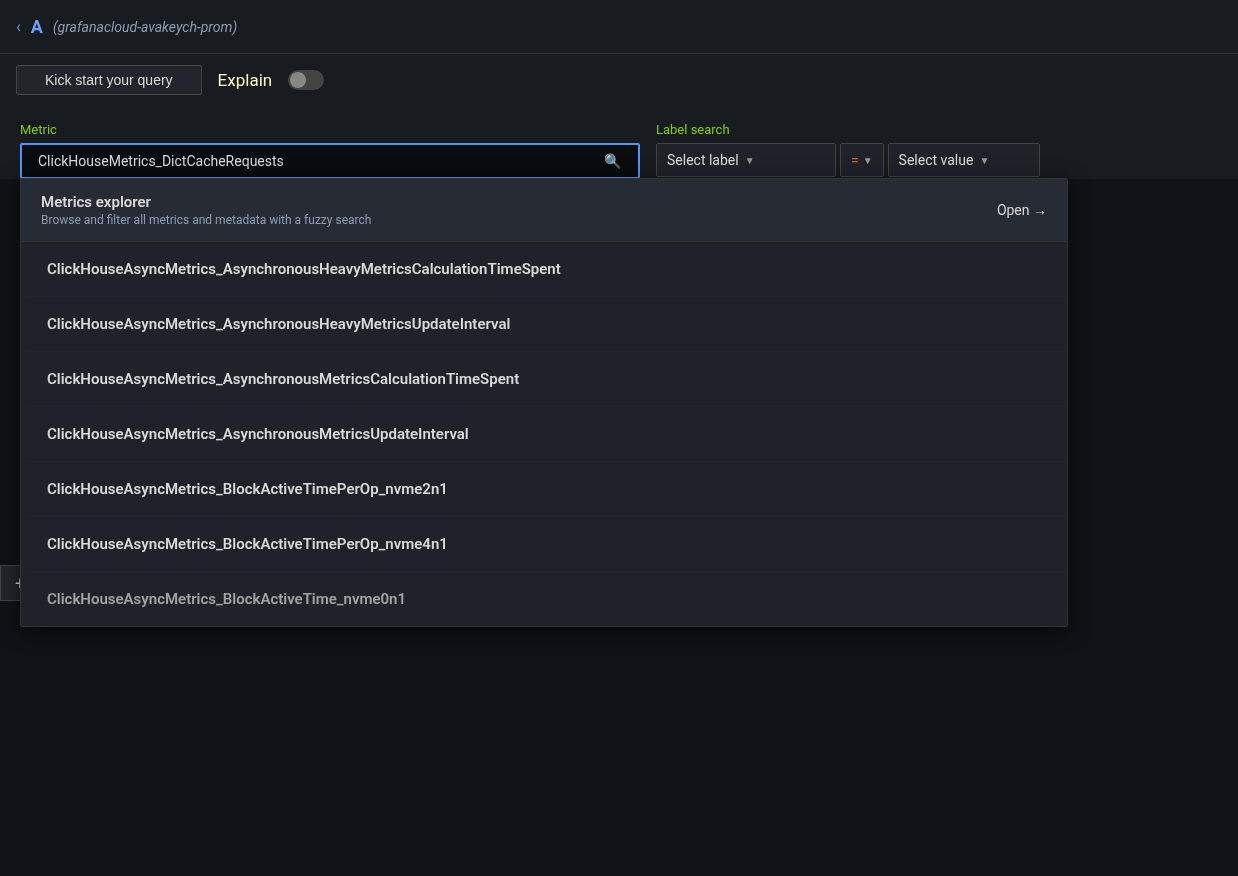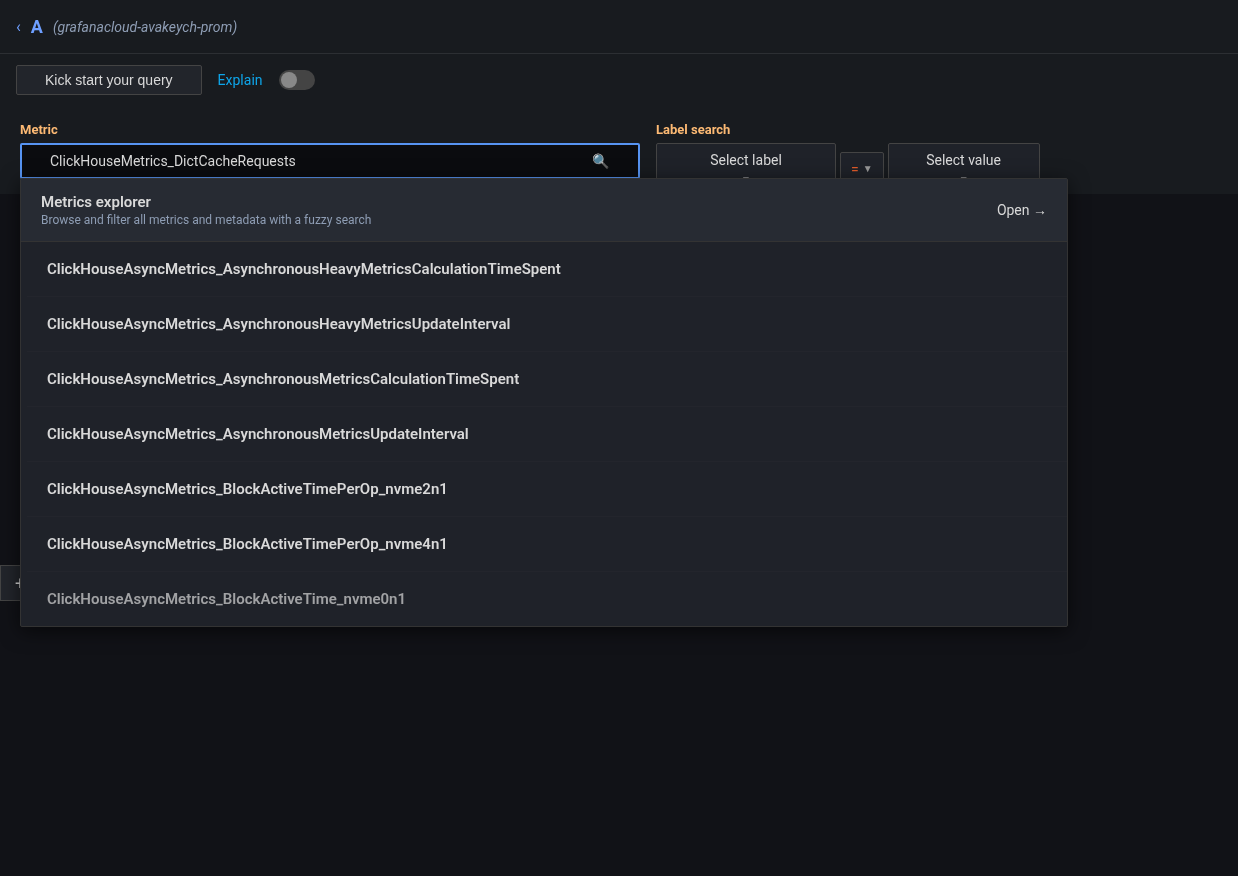--- a/index.html
+++ b/index.html
@@ -74,22 +74,22 @@
       border: 1px solid #444;
       color: #d9d9d9;
       padding: 6px 28px;
       font-size: 14px;
       cursor: pointer;
       border-radius: 2px;
       font-weight: 500;
     }
 
     .explain-label {
-      color: #0ea5e9;
-      font-size: 14px;
+      color: #fef9c3;
+      font-size: 17px;
     }
 
     .toggle-switch {
       width: 36px;
       height: 20px;
       background: #444;
       border-radius: 10px;
       position: relative;
       cursor: pointer;
     }
@@ -123,33 +123,33 @@
       flex: 0 0 auto;
       width: 620px;
     }
 
     .label-filters-section {
       flex: 1;
     }
 
     .field-label {
       font-size: 13px;
-      font-weight: 700;
-      color: #fdba74;
+      font-weight: 400;
+      color: #84cc16;
       margin-bottom: 6px;
     }
 
     .metric-input-wrapper {
       position: relative;
       border: 2px solid #5794f2;
       border-radius: 2px;
       background: #0b0c0f;
       display: flex;
       align-items: flex-start;
-      padding: 8px 28px;
+      padding: 8px 16px;
       gap: 8px;
     }
 
     .metric-input-text {
       color: #d9d9d9;
       font-size: 14px;
       flex: 1;
     }
 
     .search-icon {
@@ -169,21 +169,20 @@
       border: 1px solid #444;
       color: #d9d9d9;
       padding: 8px 10px;
       font-size: 14px;
       border-radius: 2px;
       display: flex;
       align-items: center;
       gap: 6px;
       cursor: pointer;
       white-space: nowrap;
-      flex-direction: column;
     }
 
     .select-label-dropdown {
       width: 180px;
     }
 
     .select-value-dropdown {
       width: 152px;
     }
 

